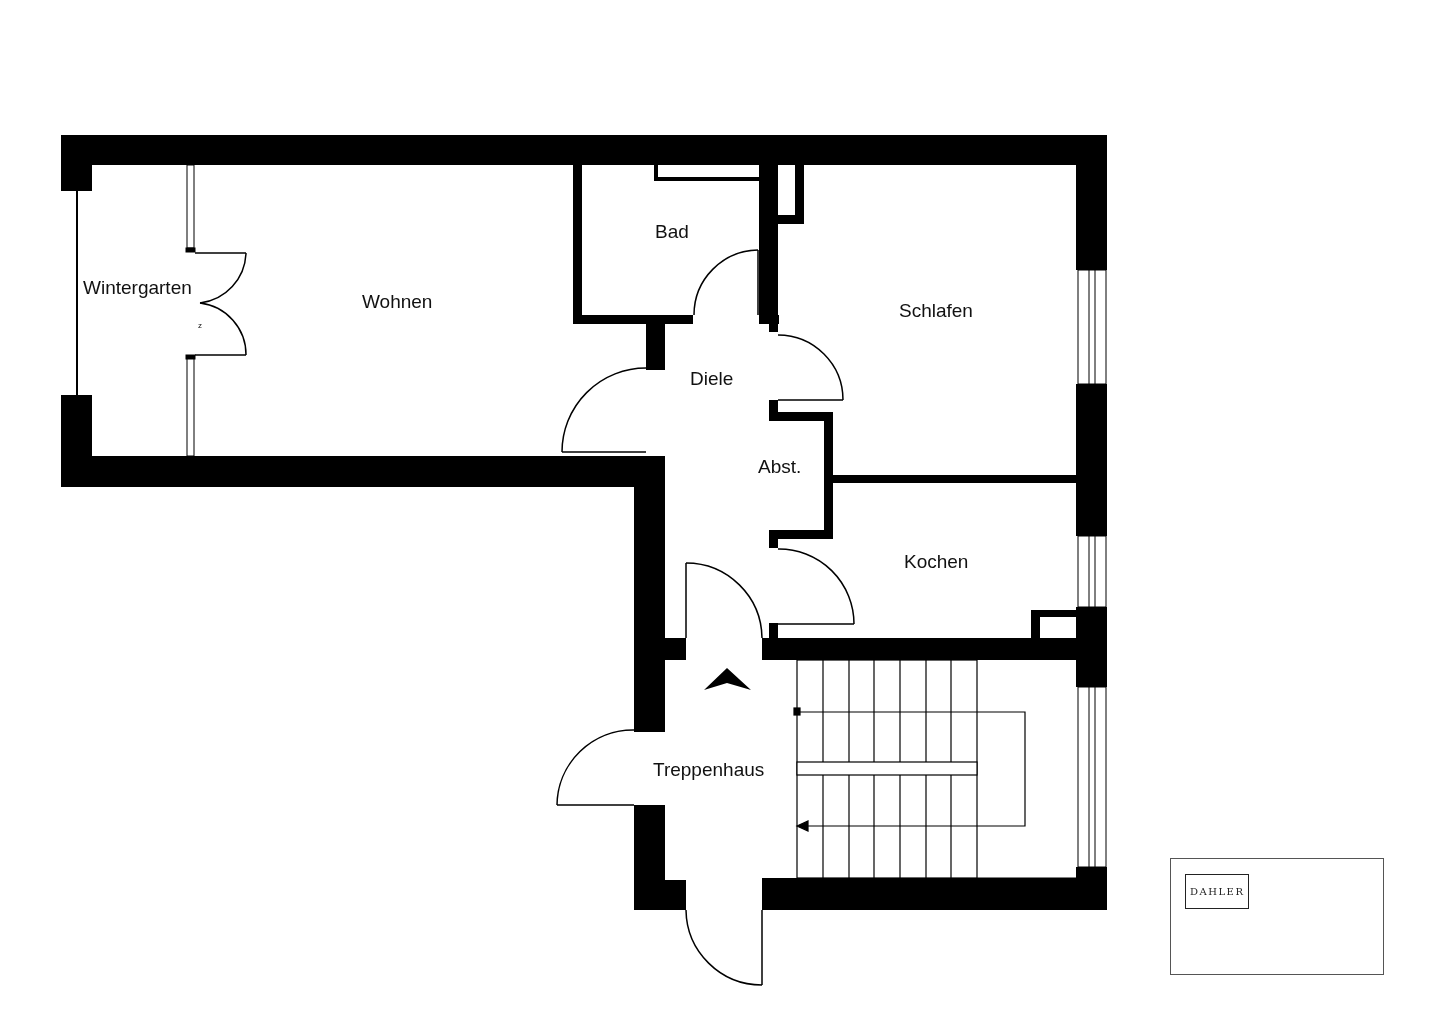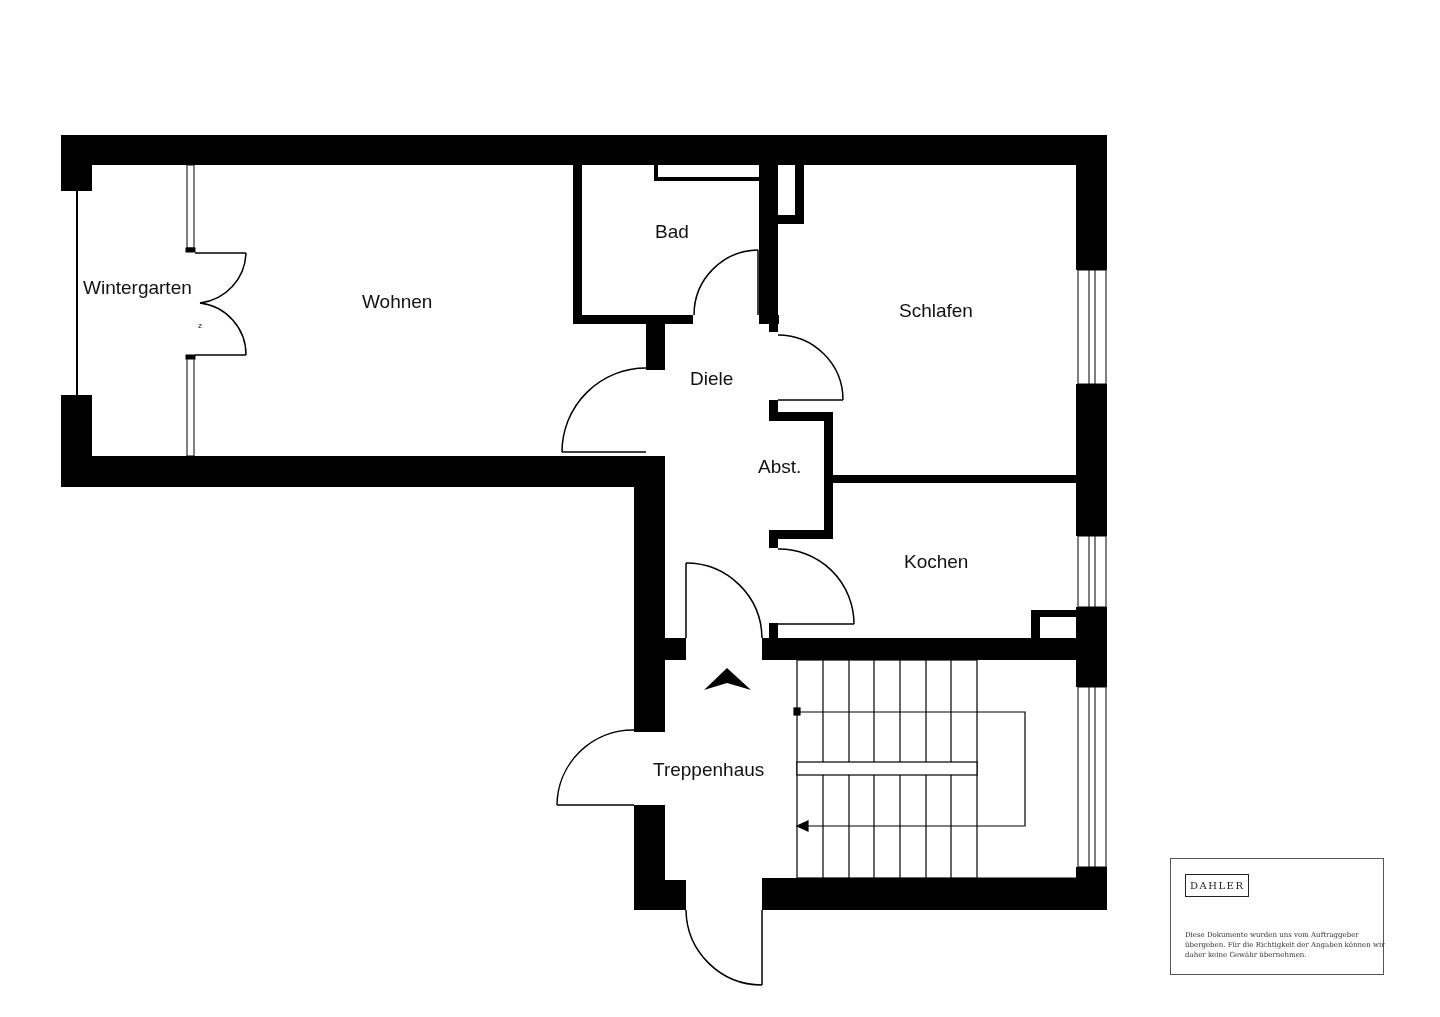--- a/index.html
+++ b/index.html
@@ -1,21 +1,21 @@
 <!DOCTYPE html>
 <html><head>
 <meta charset="utf-8">
 <style>
   html, body { margin: 0; padding: 0; background: #ffffff; }
   body { width: 1440px; height: 1017px; position: relative; overflow: hidden; font-family: "Liberation Sans", sans-serif; }
   svg { position: absolute; left: 0; top: 0; }
   .room-label { font-family: "Liberation Sans", sans-serif; font-size: 19px; fill: #111111; }
   .tiny-label { font-family: "Liberation Sans", sans-serif; font-size: 8px; fill: #111111; }
   .disclaimer-box { position: absolute; left: 1170px; top: 858px; width: 214px; height: 117px; border: 1px solid #555; box-sizing: border-box; background: #fff; }
-  .brand { position: absolute; left: 14px; top: 15px; border: 1px solid #222; padding: 5px 4px; font-family: "DejaVu Serif", serif; font-size: 10px; letter-spacing: 1.5px; color: #222; }
+  .brand { position: absolute; left: 14px; top: 15px; border: 1px solid #222; padding: 11px 4px; font-family: "DejaVu Serif", serif; font-size: 10px; letter-spacing: 1.5px; color: #222; }
   .disclaimer-text { position: absolute; left: 14px; top: 71px; width: 200px; font-family: "DejaVu Serif", serif; font-size: 7px; line-height: 10px; color: #333; }
 </style>
 </head>
 <body>
 
 <svg width="1440" height="1017" viewBox="0 0 1440 1017">
   <g fill="#000">
 
     <rect x="61" y="135" width="1046" height="30"></rect>
 
@@ -141,14 +141,13 @@
     <text class="room-label" x="899" y="317">Schlafen</text>
     <text class="room-label" x="758" y="473">Abst.</text>
     <text class="room-label" x="904" y="568">Kochen</text>
     <text class="room-label" x="653" y="776">Treppenhaus</text>
     <text class="tiny-label" x="198" y="328">z</text>
   </g>
 </svg>
 
 <div class="disclaimer-box">
   <div class="brand">DAHLER</div>
-  <div class="disclaimer-text">Diese Dokumente wurden uns vom Auftraggeber übergeben. Für die Richtigkeit der Angaben können wir daher keine Gewähr übernehmen.</div>
 </div>
 
 </body></html>

